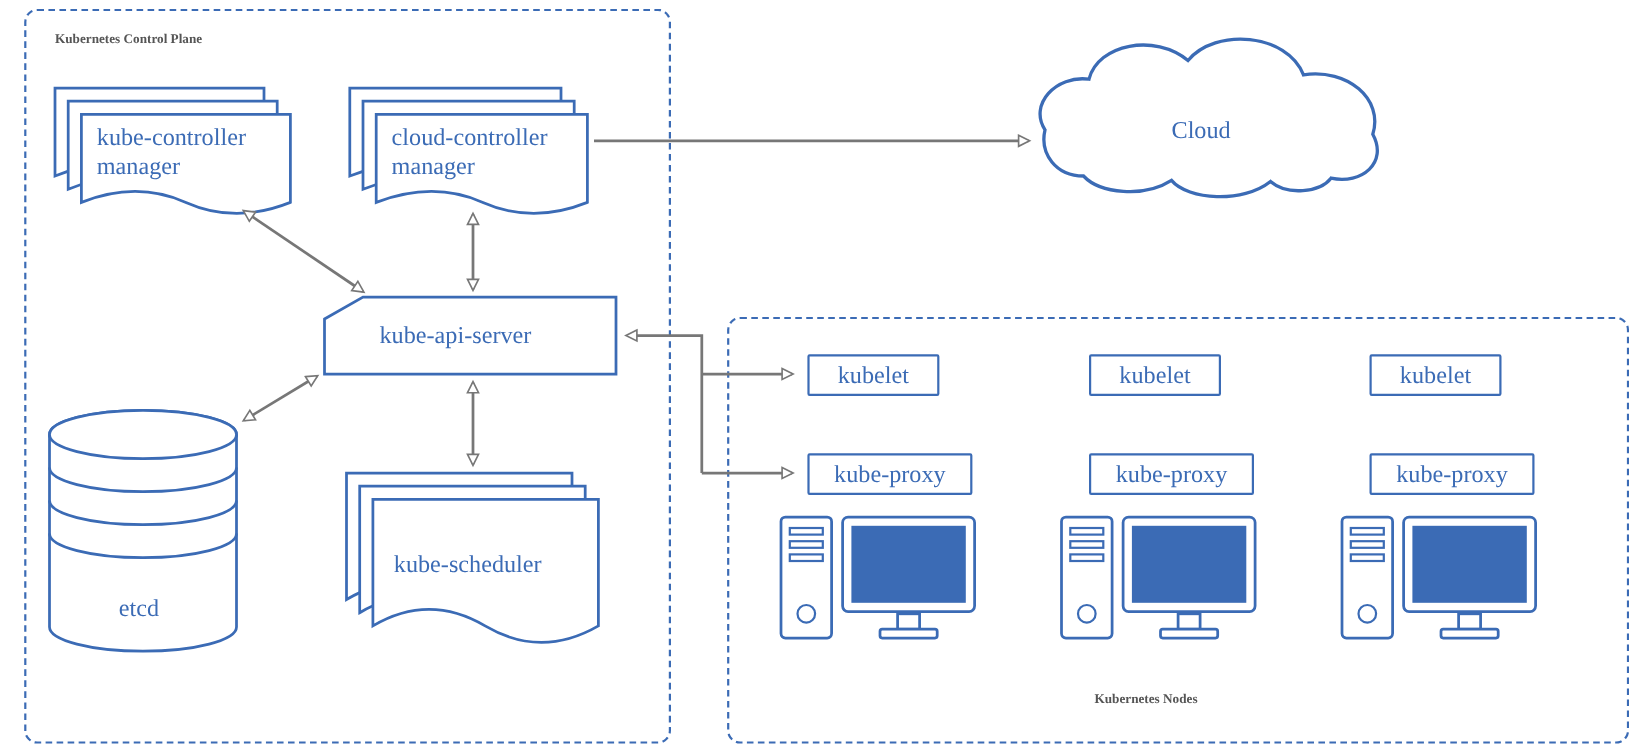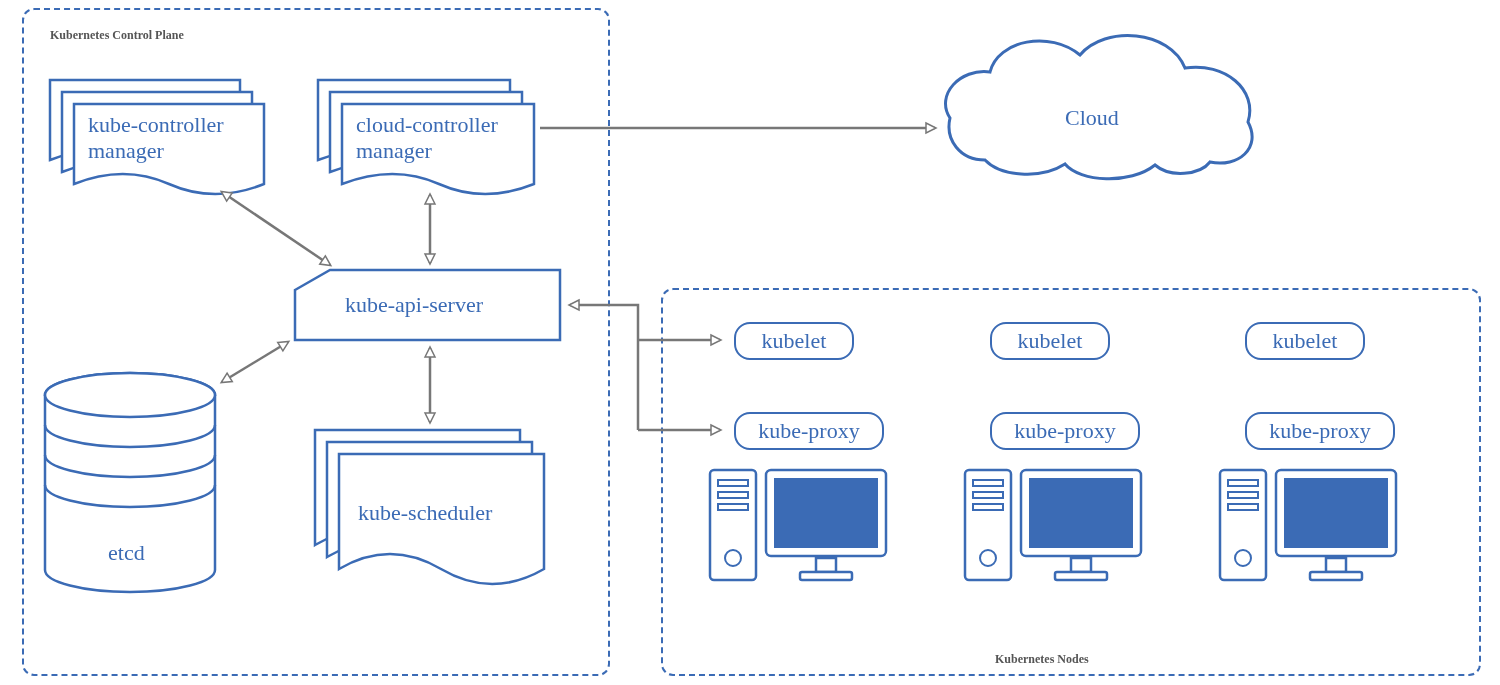--- a/index.html
+++ b/index.html
@@ -24,35 +24,35 @@
     font-size: 12px;
   }
   .label-text {
     font-family: Georgia, serif;
     color: #3b6bb5;
     font-size: 22px;
   }
   .pill {
     position: absolute;
     border: 2px solid #3b6bb5;
-    border-radius: 16px;
+    border-radius: 2px;
     padding: 4px 14px;
     background: #fff;
     text-align: center;
   }
   svg { position: absolute; top: 0; left: 0; pointer-events: none; }
 </style>
 </head>
 <body>
 
 <div class="dashed-box" style="left:22px; top:8px; width:588px; height:668px;"></div>
 <div class="section-title" style="left:50px; top:28px;">Kubernetes Control Plane</div>
 
 <div class="dashed-box" style="left:661px; top:288px; width:820px; height:388px;"></div>
-<div class="section-title" style="left:995px; top:652px;">Kubernetes Nodes</div>
+<div class="section-title" style="left:995px; top:628px;">Kubernetes Nodes</div>
 
 <svg width="1500" height="685">
   <defs>
     <marker id="openArrow" markerWidth="14" markerHeight="14" refX="11" refY="7" orient="auto" markerUnits="userSpaceOnUse">
       <path d="M2,2 L12,7 L2,12 Z" fill="#fff" stroke="#777" stroke-width="1.5"></path>
     </marker>
     <marker id="openArrowStart" markerWidth="14" markerHeight="14" refX="3" refY="7" orient="auto" markerUnits="userSpaceOnUse">
       <path d="M12,2 L2,7 L12,12 Z" fill="#fff" stroke="#777" stroke-width="1.5"></path>
     </marker>
   </defs>

